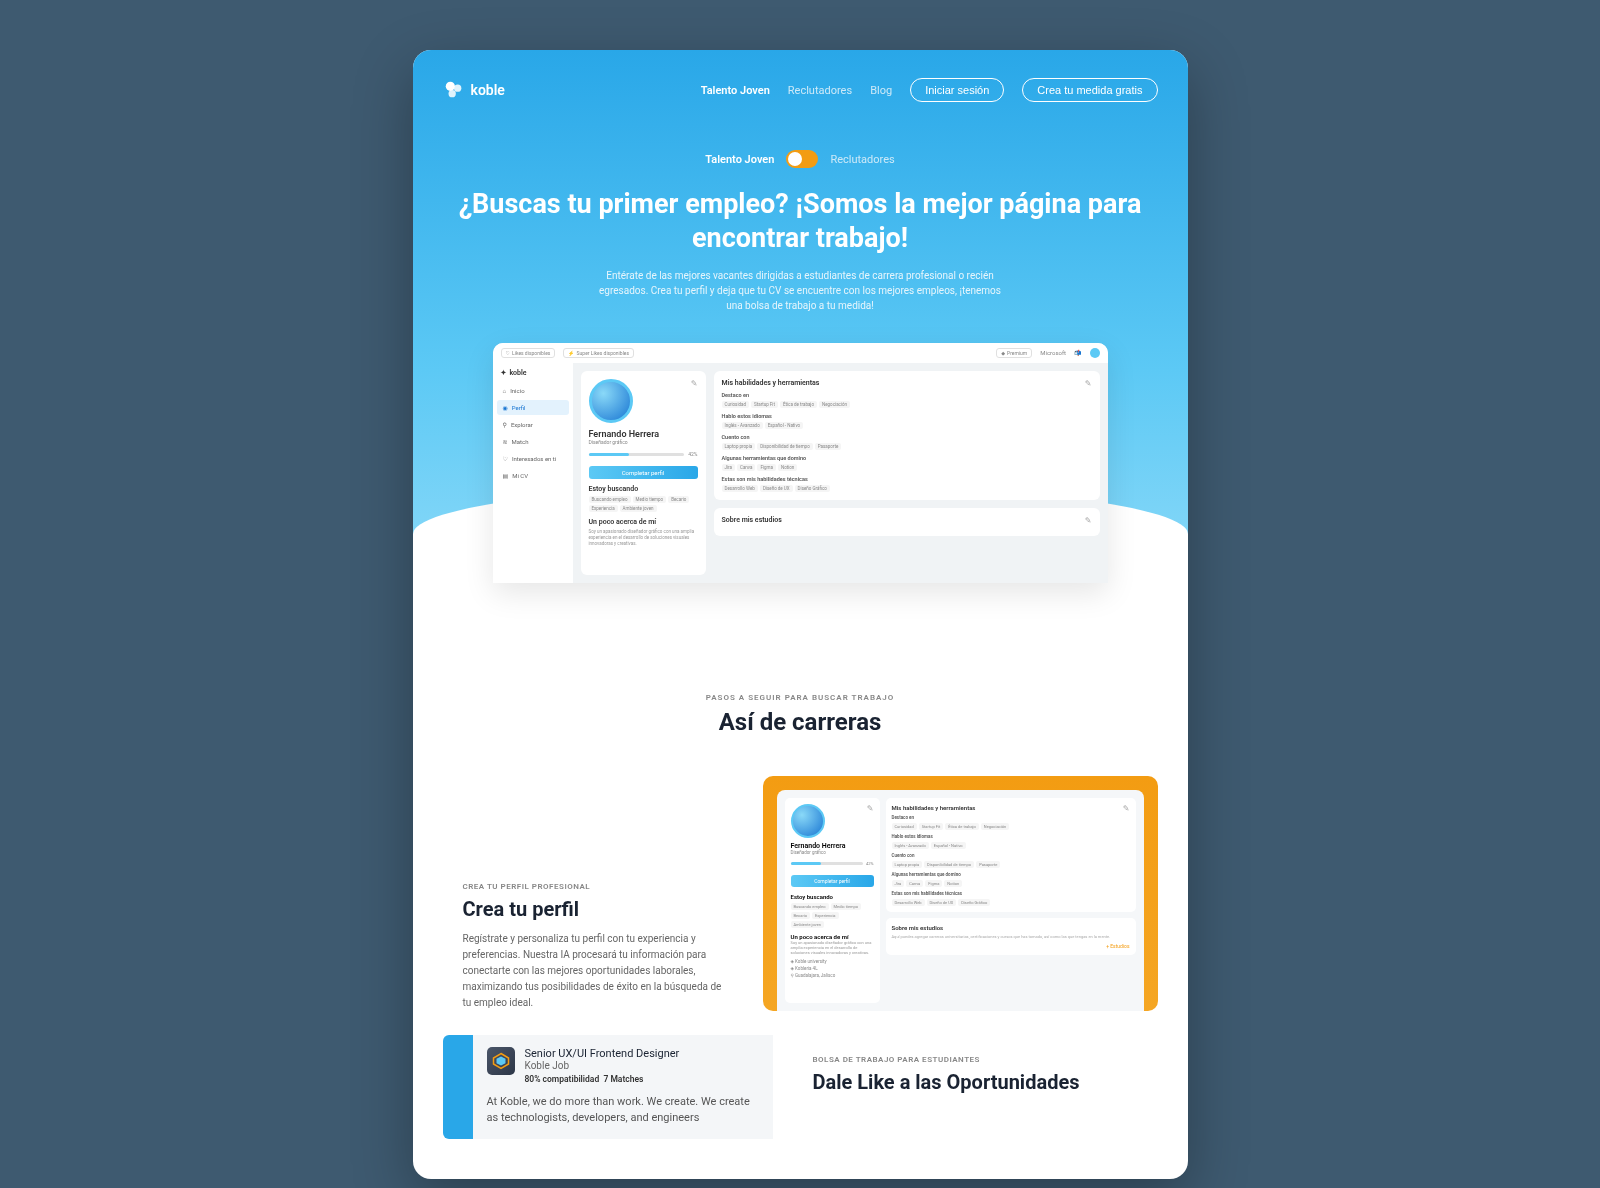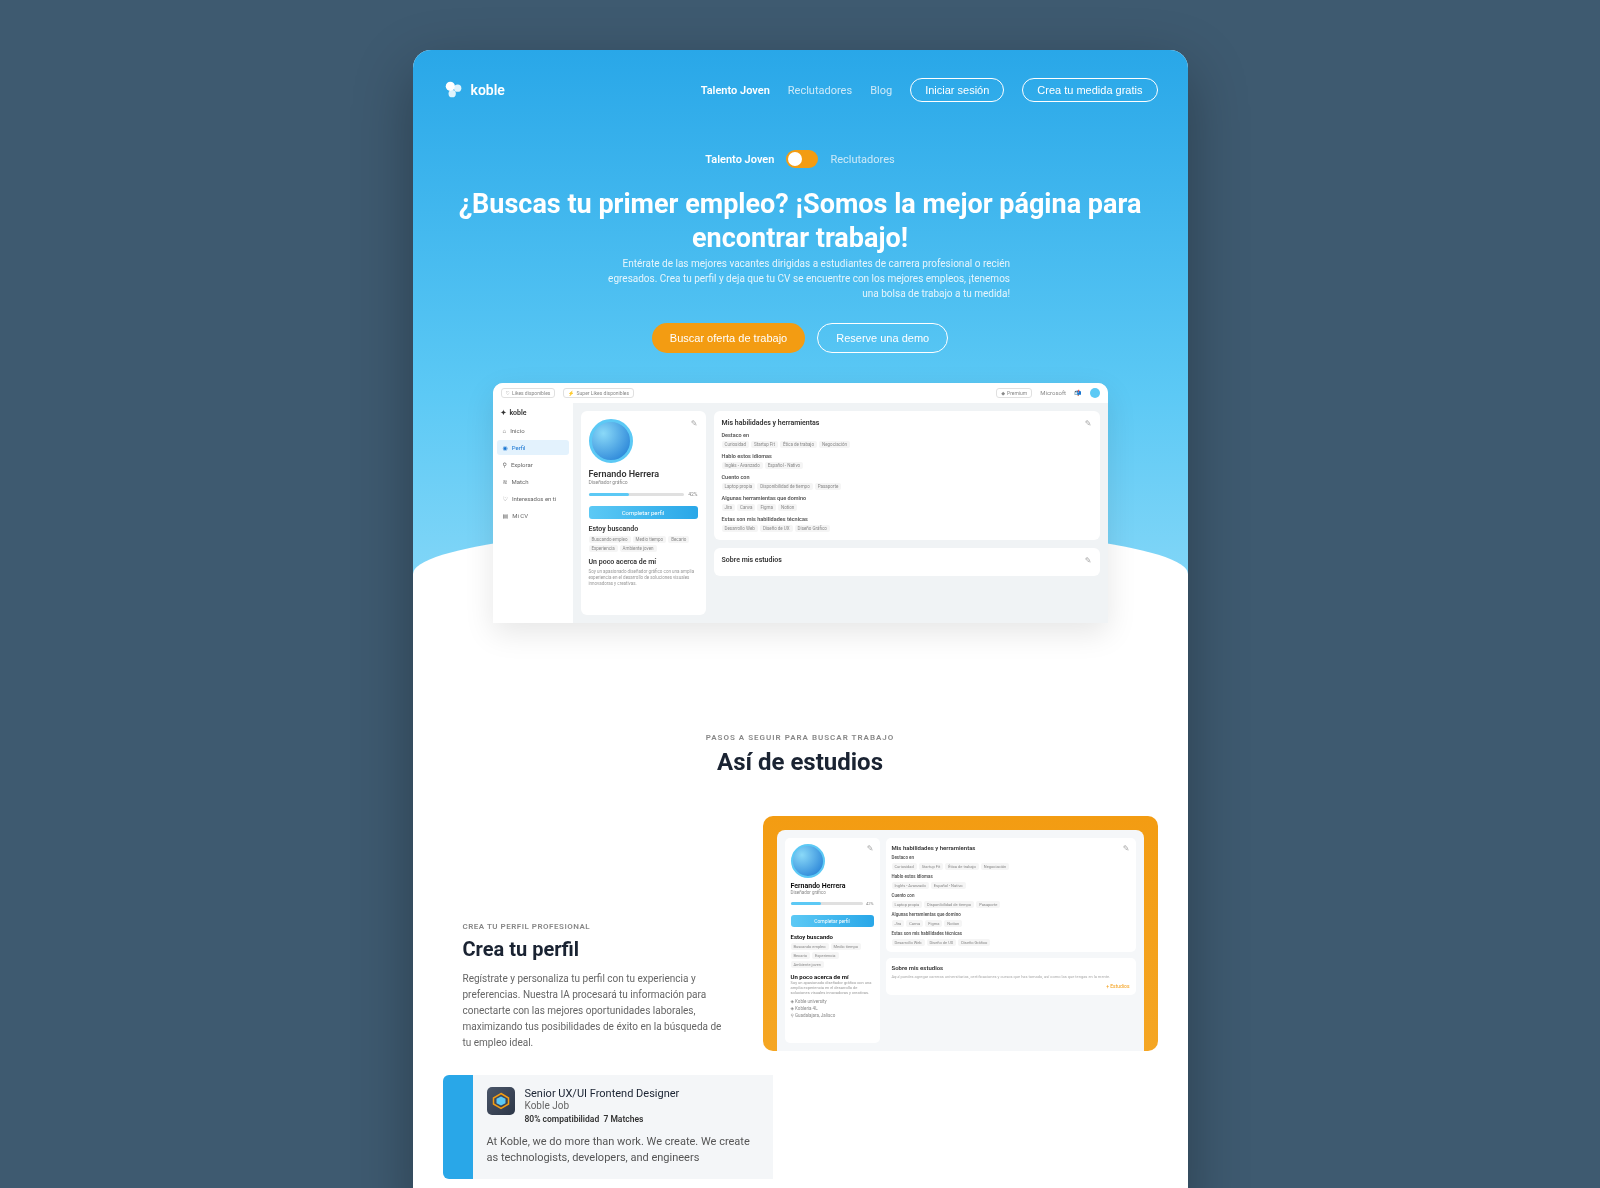--- a/index.html
+++ b/index.html
@@ -17,21 +17,21 @@
 .nav-link.active { color: #fff; font-weight: 600; }
 .btn-outline { border: 1px solid #fff; color: #fff; padding: 5px 14px; border-radius: 14px; font-size: 11px; cursor: pointer; background: transparent; }
 
 .toggle-row { display: flex; align-items: center; justify-content: center; gap: 12px; margin-top: 40px; font-size: 11px; color: #fff; }
 .toggle-label.active { font-weight: 600; }
 .toggle-label.inactive { color: #cce9f8; }
 .toggle-switch { width: 32px; height: 18px; background: #f39c12; border-radius: 10px; position: relative; cursor: pointer; }
 .toggle-knob { width: 14px; height: 14px; background: #fff; border-radius: 50%; position: absolute; top: 2px; left: 2px; }
 
 .hero-title { color: #fff; text-align: center; font-size: 27px; font-weight: 700; margin-top: 20px; line-height: 1.25; }
-.hero-sub { color: #e6f5fc; text-align: right; font-size: 10px; line-height: 1.5; max-width: 420px; margin-left: auto; margin-right: auto; }
+.hero-sub { color: #e6f5fc; text-align: center; font-size: 10px; margin-top: 12px; line-height: 1.5; max-width: 420px; margin-left: auto; margin-right: auto; }
 .hero-ctas { display: flex; justify-content: center; gap: 12px; margin-top: 22px; }
 .btn-primary { background: #f39c12; color: #fff; border: none; padding: 8px 18px; border-radius: 16px; font-size: 11px; font-weight: 500; cursor: pointer; }
 .btn-secondary { background: transparent; color: #fff; border: 1px solid #fff; padding: 8px 18px; border-radius: 16px; font-size: 11px; cursor: pointer; }
 
 
 .dash-mock { background: #f0f3f5; border-radius: 10px 10px 0 0; margin: 30px 50px 0; position: relative; z-index: 1; box-shadow: 0 10px 30px rgba(0,0,0,0.1); overflow: hidden; height: 240px; }
 .dash-top { background: #fff; height: 20px; display: flex; align-items: center; justify-content: space-between; padding: 0 8px; font-size: 6px; color: #888; }
 .dash-top-left, .dash-top-right { display: flex; gap: 8px; align-items: center; }
 .dash-badge { border: 1px solid #e0e0e0; border-radius: 3px; padding: 1px 4px; font-size: 5px; display: flex; align-items: center; gap: 2px; }
 .dash-body { display: flex; height: calc(100% - 20px); }
@@ -115,24 +115,20 @@
     <div class="toggle-row">
       <span class="toggle-label active">Talento Joven</span>
       <div class="toggle-switch">
           <div class="toggle-knob"></div>
         </div>
       <span class="toggle-label inactive">Reclutadores</span>
     </div>
 
     <h1 class="hero-title">¿Buscas tu primer empleo? ¡Somos la mejor página para encontrar trabajo!</h1>
     <p class="hero-sub">Entérate de las mejores vacantes dirigidas a estudiantes de carrera profesional o recién egresados. Crea tu perfil y deja que tu CV se encuentre con los mejores empleos, ¡tenemos una bolsa de trabajo a tu medida!</p>
-    <div class="hero-ctas">
-      <button class="btn-primary">Buscar oferta de trabajo</button>
-      <button class="btn-secondary">Reserve una demo</button>
-    </div>
 
     <div class="dash-mock">
       <div class="dash-top">
         <div class="dash-top-left">
           <span class="dash-badge">♡ <span>Likes disponibles</span></span>
           <span class="dash-badge">⚡ <span>Super Likes disponibles</span></span>
         </div>
         <div class="dash-top-right">
           <span class="dash-badge">◆ <span>Premium</span></span>
           <span>Microsoft</span>
@@ -216,21 +212,21 @@
             </div>
           </div>
         </div>
       </div>
     </div>
     <div class="hero-curve"></div>
   </div>
 
   <div class="section2">
     <div class="eyebrow">PASOS A SEGUIR PARA BUSCAR TRABAJO</div>
-    <h2 class="h2">Así de estudios</h2>
+    <h2 class="h2">Así de carreras</h2>
 
     <div class="step-row">
       <div class="step-text">
         <div class="step-eyebrow">CREA TU PERFIL PROFESIONAL</div>
         <div class="step-title">Crea tu perfil</div>
         <div class="step-body">Regístrate y personaliza tu perfil con tu experiencia y preferencias. Nuestra IA procesará tu información para conectarte con las mejores oportunidades laborales, maximizando tus posibilidades de éxito en la búsqueda de tu empleo ideal.</div>
       </div>
       <div class="step-img">
         <div class="mini-mock">
           <div class="mini-col1">
@@ -318,16 +314,20 @@
             </div>
             <div>
               <div class="job-title">Senior UX/UI Frontend Designer</div>
               <div class="job-company">Koble Job</div>
               <div class="job-meta"><span>80% compatibilidad</span>&nbsp;&nbsp;<span>7 Matches</span></div>
             </div>
           </div>
           <div class="job-desc">At Koble, we do more than work. We create. We create as technologists, developers, and engineers</div>
         </div>
       </div>
+      <div class="step2-text">
+        <div class="step-eyebrow">BOLSA DE TRABAJO PARA ESTUDIANTES</div>
+        <div class="step-title">Dale Like a las Oportunidades</div>
+      </div>
     </div>
   </div>
 
 </div>
 
 </body></html>

